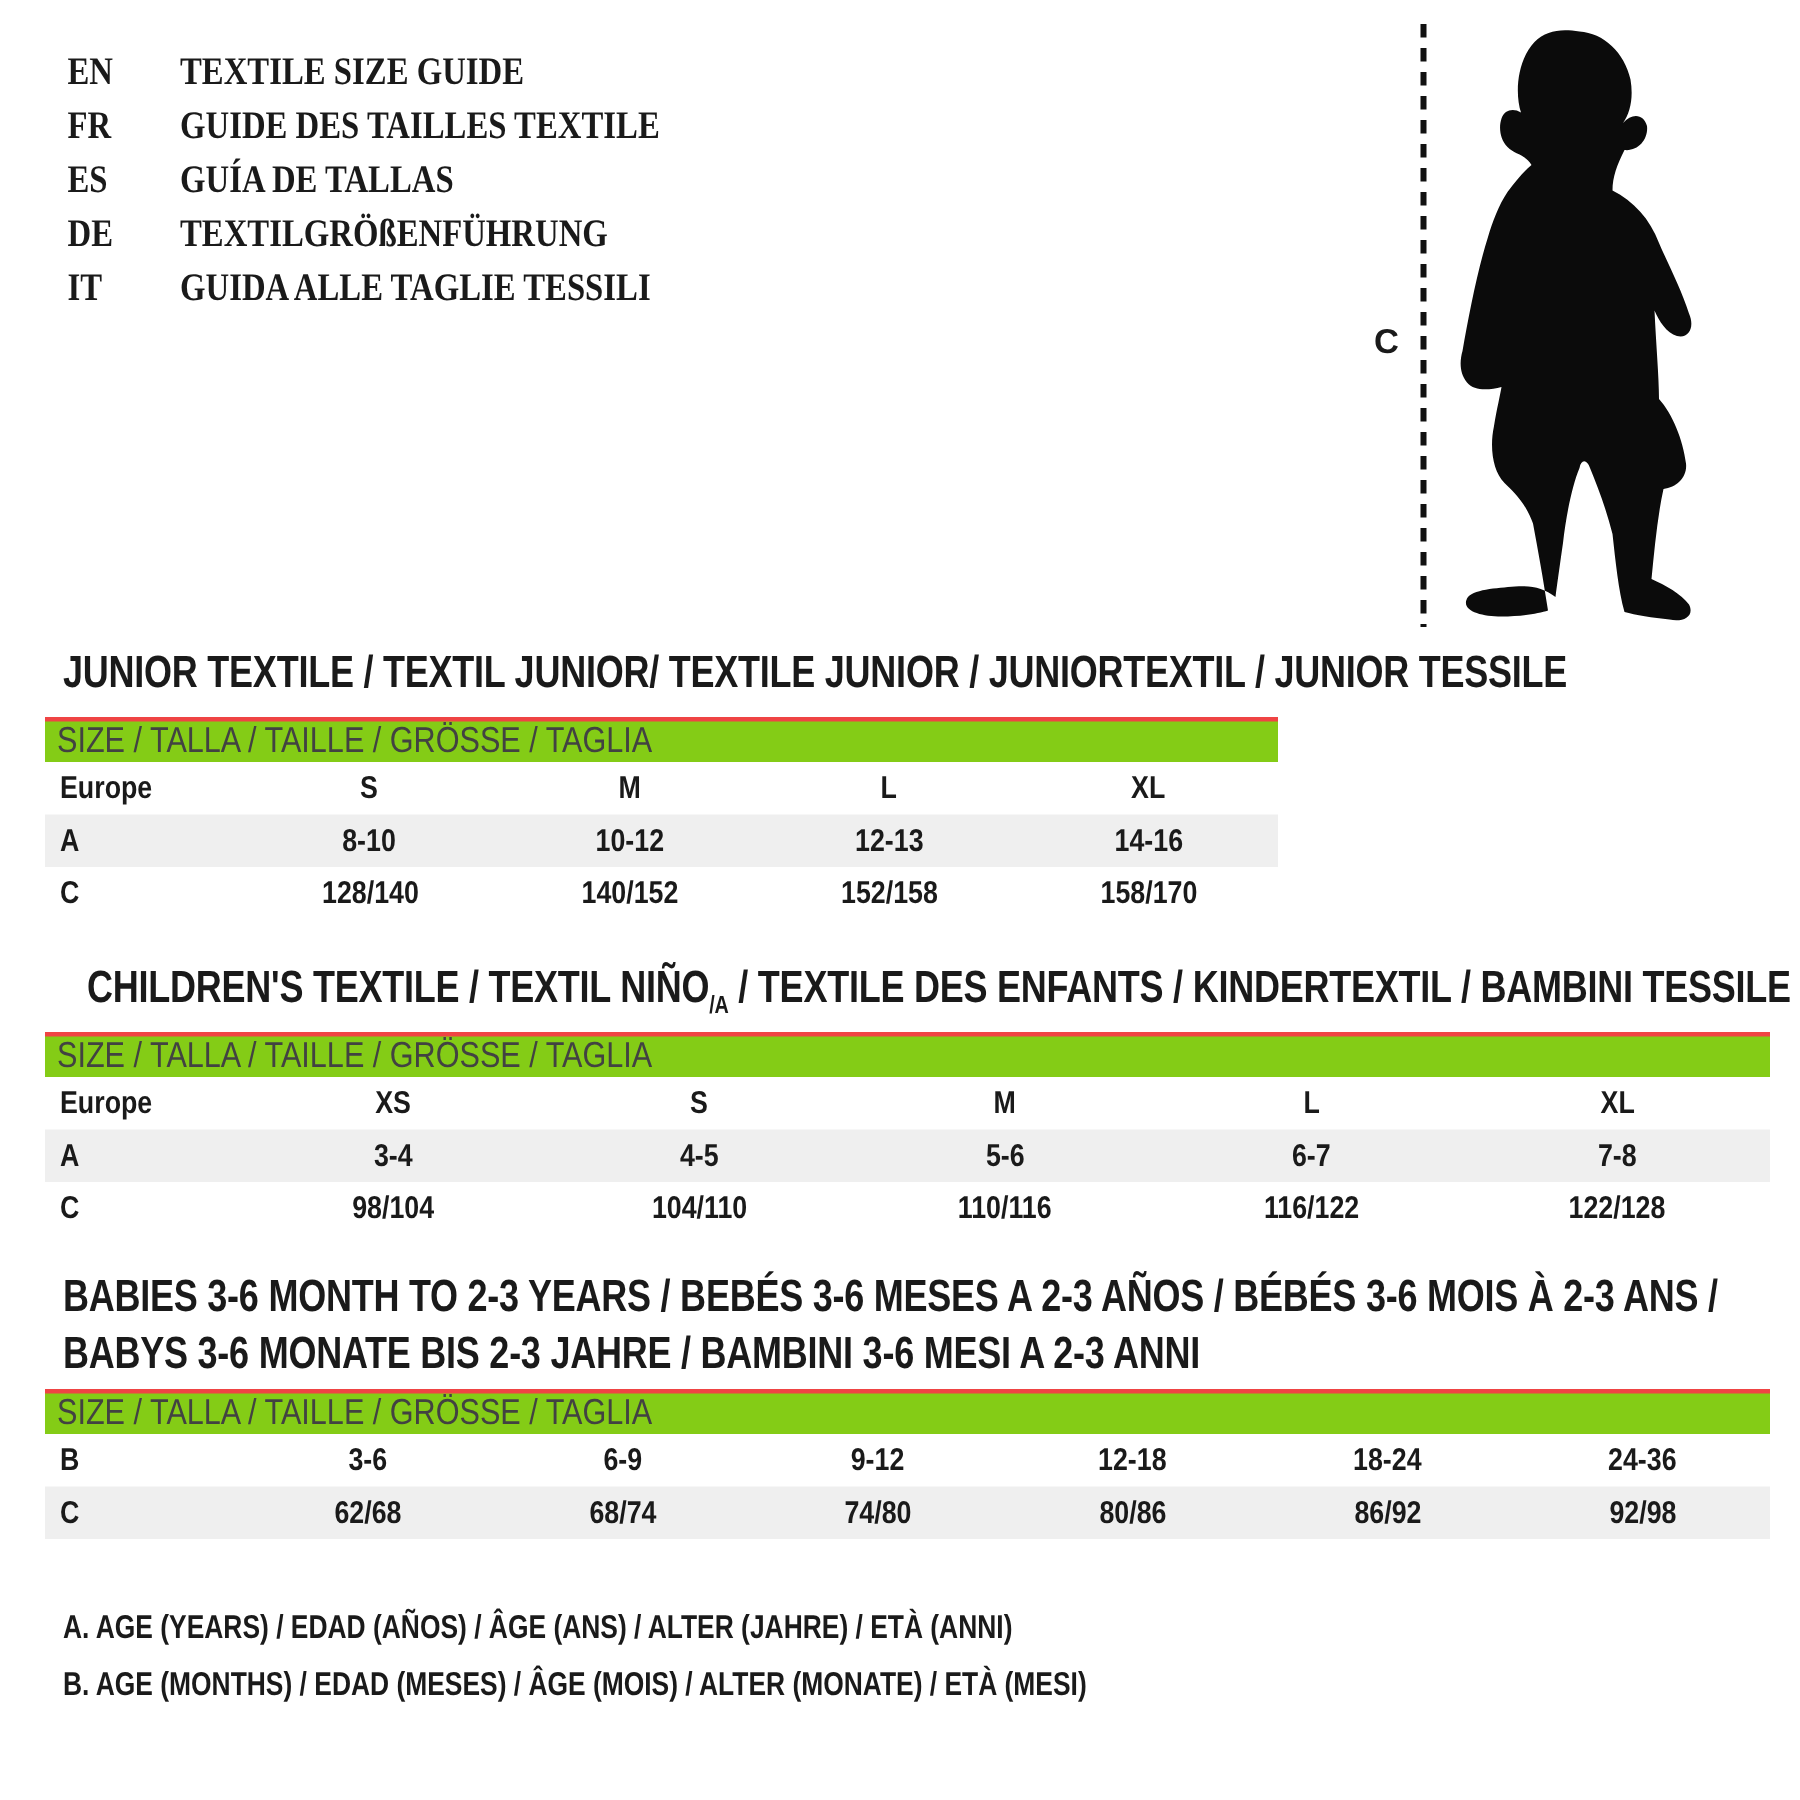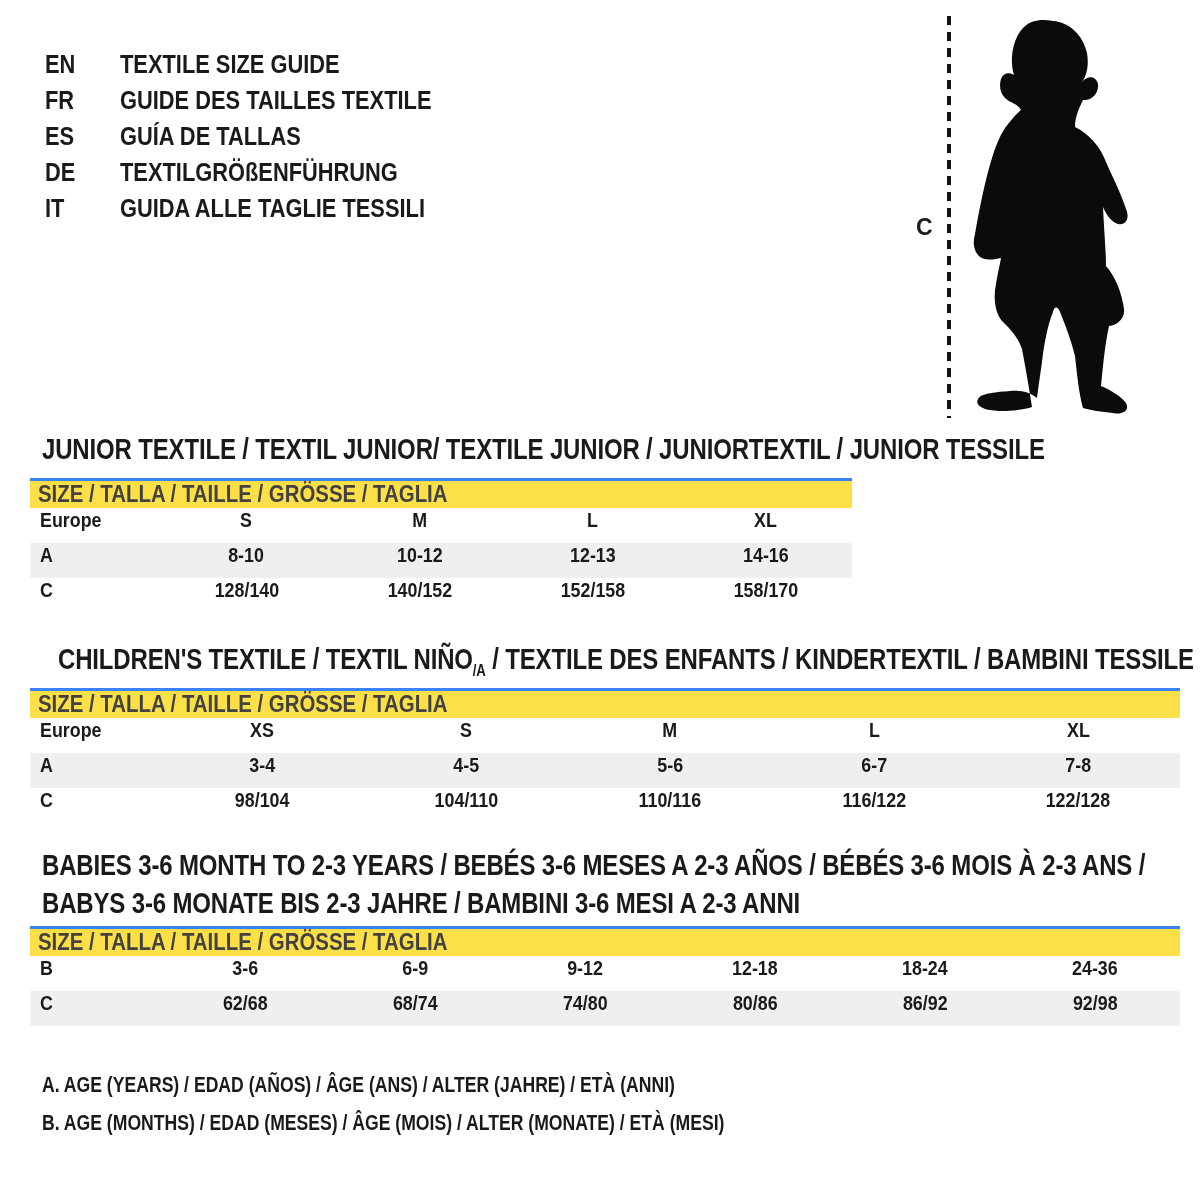--- a/index.html
+++ b/index.html
@@ -17,40 +17,40 @@
   .lang-code{width:75px;}
   .lang-code .cond,.lang-title .cond{transform:scaleX(0.84);}
 
   
   .sec-title{font-weight:bold;font-size:30px;letter-spacing:-0.2px;}
   .sub-a{font-size:0.55em;vertical-align:sub;}
 
   
   .size-table{position:absolute;}
   .size-bar{
-    height:27px;background:#fde047;border-top:3px solid #3b82f6;
-    line-height:26px;padding-left:8px;font-weight:bold;font-size:24px;color:#424242;
+    height:27px;background:#84cc16;border-top:3px solid #ef4444;
+    line-height:26px;padding-left:8px;font-weight:normal;font-size:24px;color:#424242;
   }
   .size-bar .cond{transform:scaleX(0.85);}
-  .trow{display:flex;height:35px;font-weight:bold;font-size:21px;}
+  .trow{display:flex;align-items:center;height:35px;font-weight:bold;font-size:21px;}
   .trow.striped{background:#efefef;}
   .tlabel{width:120px;padding-left:10px;text-align:left;}
   .tlabel .cond{transform:scaleX(0.85);}
   .tcell{flex:1;text-align:center;}
 
   
   .legend-line{height:38px;line-height:38px;font-weight:bold;font-size:22px;}
 
   
   .c-label{font-weight:bold;font-size:23px;}
 </style>
 </head>
 <body>
 
-<div class="abs" style="left:45px;top:46px;">
+<div class="abs" style="left:45px;top:30px;font-family:Liberation Serif, serif;">
   <div class="lang-row">
     <span class="lang-code"><span class="cond">EN</span></span>
     <span class="lang-title"><span class="cond">TEXTILE SIZE GUIDE</span></span>
   </div>
   <div class="lang-row">
     <span class="lang-code"><span class="cond">FR</span></span>
     <span class="lang-title"><span class="cond">GUIDE DES TAILLES TEXTILE</span></span>
   </div>
   <div class="lang-row">
     <span class="lang-code"><span class="cond">ES</span></span>

